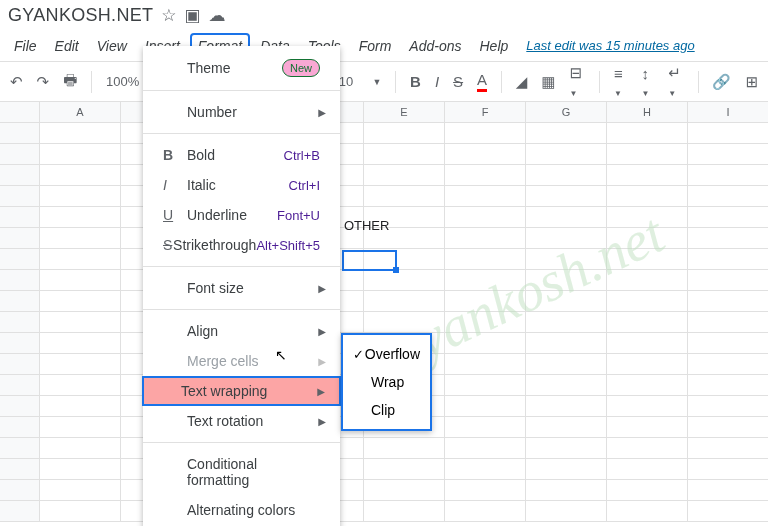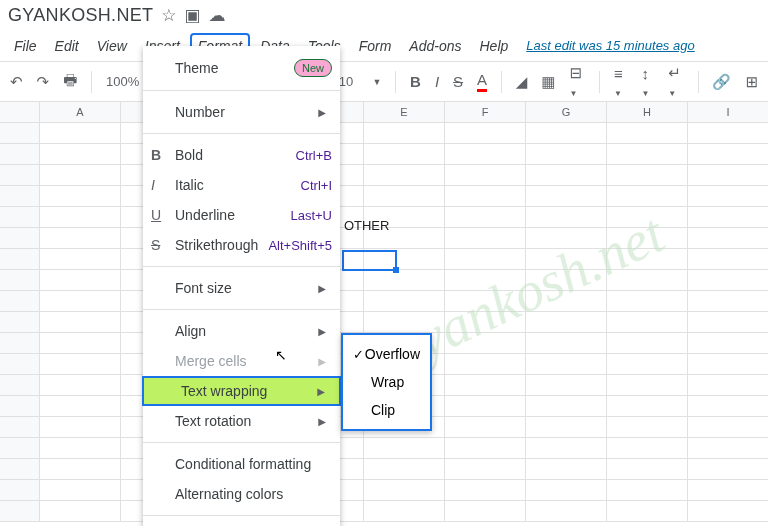--- a/index.html
+++ b/index.html
@@ -13,22 +13,22 @@
 .last-edit { margin-left: 8px; color: #0369a1; text-decoration: underline; font-size: 13px; cursor: pointer; padding: 5px 0; text-align: center; }
 .toolbar { display: flex; align-items: center; gap: 14px; padding: 6px 10px; border-bottom: 1px solid #e0e0e0; color: #5f6368; height: 40px; }
 .zoom { display: flex; align-items: center; gap: 19px; font-size: 13px; }
 .font-size { display: flex; align-items: center; gap: 6px; font-size: 13px; }
 .icon { font-size: 15px; cursor: pointer; color: #5f6368; }
 .sep { width: 1px; height: 22px; background: #e0e0e0; }
 .spreadsheet { position: relative; display: grid; grid-template-columns: 40px repeat(9, 81px); grid-auto-rows: 21px; }
 .col-header, .row-header, .corner { background: #f8f9fa; border-right: 1px solid #e0e0e0; border-bottom: 1px solid #e0e0e0; display: flex; align-items: center; justify-content: center; font-size: 11px; color: #5f6368; }
 .cell { border-right: 1px solid #e0e0e0; border-bottom: 1px solid #e0e0e0; font-size: 13px; padding: 2px 3px; }
 .dropdown { position: absolute; top: 46px; left: 143px; width: 197px; background: #fff; box-shadow: 0 2px 6px rgba(0,0,0,0.3); z-index: 10; padding: 6px 0; font-size: 14px; color: #3c4043; }
-.dd-item { display: flex; align-items: center; padding: 7px 8px; cursor: pointer; position: relative; }
-.dd-item.highlighted { border: 2px solid #1a73e8; margin: 0 -1px; padding: 5px 13px; background: #bef264; }
+.dd-item { display: flex; align-items: center; padding: 7px 20px; cursor: pointer; position: relative; }
+.dd-item.highlighted { border: 2px solid #1a73e8; margin: 0 -1px; padding: 5px 13px; background: #fca5a5; }
 .dd-icon { width: 24px; font-size: 14px; color: #5f6368; }
 .dd-label { flex: 1; }
 .dd-short { color: #4c1d95; font-size: 13px; }
 .dd-arrow { color: #5f6368; font-size: 10px; position: absolute; right: 14px; }
 .dd-sep { height: 1px; background: #e0e0e0; margin: 6px 0; }
 .dd-badge { background: #f9a8d4; color: #137333; border: 1px solid #137333; font-size: 11px; padding: 2px 7px; border-radius: 10px; font-weight: 500; }
 .submenu { position: absolute; top: 333px; left: 341px; width: 91px; background: #fff; border: 2px solid #1a73e8; box-shadow: 0 2px 6px rgba(0,0,0,0.25); z-index: 20; padding: 5px 0; font-size: 14px; }
 .sub-item { display: flex; align-items: center; padding: 6px 10px; cursor: pointer; }
 .sub-check { width: 18px; font-size: 13px; }
 .cell-text { position: absolute; top: 218px; left: 328px; font-size: 13px; color: #202124; }
@@ -318,21 +318,21 @@
     <span class="dd-short">Ctrl+B</span>
   </div>
   <div class="dd-item">
     <span class="dd-icon"><i>I</i></span>
     <span class="dd-label">Italic</span>
     <span class="dd-short">Ctrl+I</span>
   </div>
   <div class="dd-item">
     <span class="dd-icon"><u>U</u></span>
     <span class="dd-label">Underline</span>
-    <span class="dd-short">Last+U</span>
+    <span class="dd-short">Font+U</span>
   </div>
   <div class="dd-item">
     <span class="dd-icon"><s>S</s></span>
     <span class="dd-label">Strikethrough</span>
     <span class="dd-short">Alt+Shift+5</span>
   </div>
   <div class="dd-sep"></div>
   <div class="dd-item">
     <span class="dd-icon"></span>
     <span class="dd-label">Font size</span>

